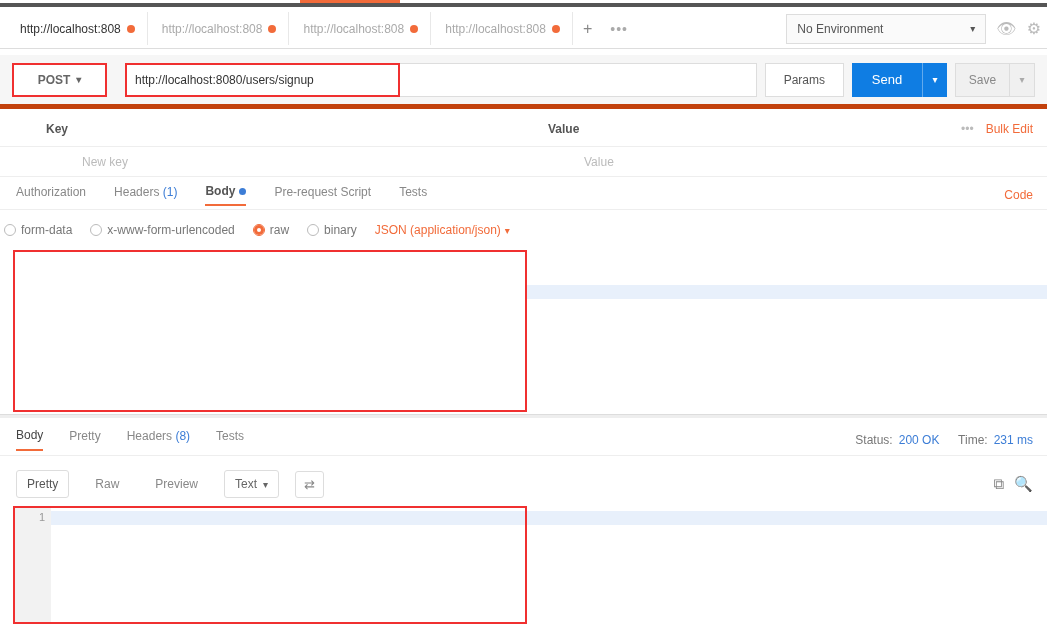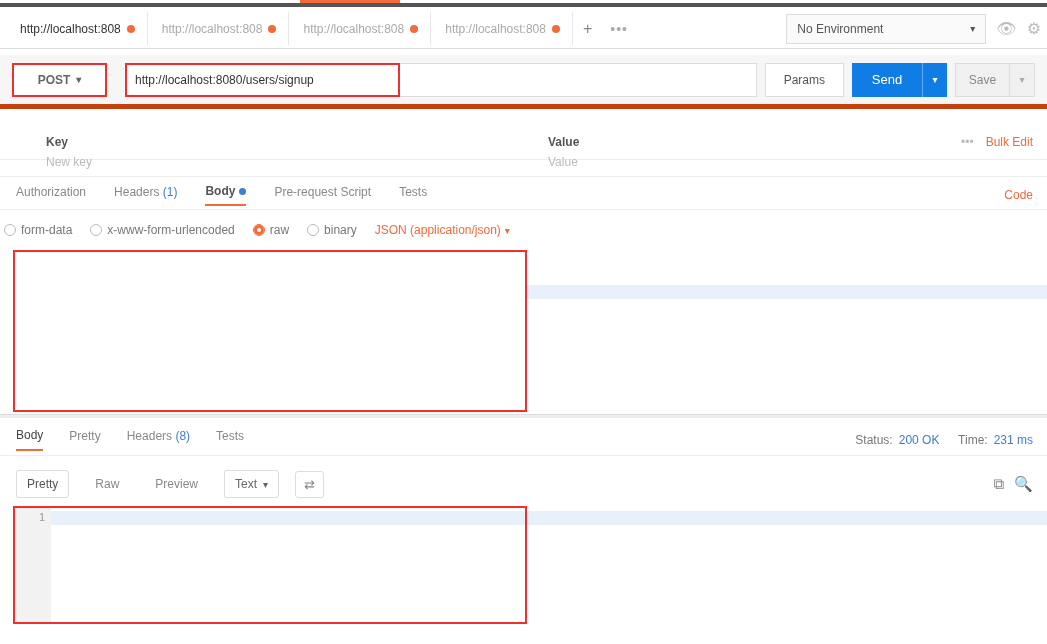--- a/index.html
+++ b/index.html
@@ -22,28 +22,28 @@
 .request-bar { position:absolute; top:55px; left:0; right:0; height:54px; background:#f6f6f6; border-bottom:5px solid #c2410c; display:flex; align-items:center; padding:0 12px; gap:0; }
 .method-dd { width:95px; height:34px; background:#fff; border:2px solid #f03030; display:flex; align-items:center; justify-content:center; color:#666; font-weight:600; cursor:pointer; gap:6px; }
 .url-input { margin-left:18px; height:34px; border:2px solid #f03030; background:#fff; flex:0 0 275px; padding:0 8px; font-size:12px; color:#333; outline:none; }
 .url-bg { flex:1; height:34px; background:#fff; border:1px solid #ddd; border-left:none; margin-right:8px; }
 .params-btn { padding:0 18px; height:34px; background:#fff; border:1px solid #ddd; color:#555; cursor:pointer; display:flex; align-items:center; }
 .send-btn { margin-left:8px; width:70px; height:34px; background:#0f7de3; color:#fff; display:flex; align-items:center; justify-content:center; cursor:pointer; font-size:13px; }
 .send-dd { width:25px; height:34px; background:#0f7de3; border-left:1px solid rgba(255,255,255,0.35); color:#fff; display:flex; align-items:center; justify-content:center; cursor:pointer; }
 .save-btn { margin-left:8px; width:55px; height:34px; background:#f0f0f0; border:1px solid #ddd; color:#888; display:flex; align-items:center; justify-content:center; cursor:pointer; }
 .save-dd { width:25px; height:34px; background:#f0f0f0; border:1px solid #ddd; border-left:none; color:#aaa; display:flex; align-items:center; justify-content:center; cursor:pointer; }
 
-.kv-header { position:absolute; top:124px; left:0; right:0; height:36px; border-bottom:1px solid #eee; display:flex; align-items:center; background:#fff; padding-left:46px; }
+.kv-header { position:absolute; top:111px; left:0; right:0; height:36px; border-bottom:1px solid #eee; display:flex; align-items:center; background:#fff; padding-left:46px; }
 .kv-header .kcol { flex:0 0 502px; font-weight:600; color:#555; }
 .kv-header .vcol { flex:1; font-weight:600; color:#555; }
 .kv-header .dots { color:#bbb; padding:0 12px; cursor:pointer; }
 .bulk-edit { color:#f26b3a; padding-right:14px; cursor:pointer; }
 
 .kv-row { position:absolute; top:147px; left:0; right:0; height:30px; border-bottom:1px solid #eee; display:flex; align-items:center; padding-left:46px; color:#bbb; }
-.kv-row .kcol { flex:0 0 502px; }
+.kv-row .kcol { flex:0 0 502px;margin-left:36px; }
 .kv-row .vcol { flex:1; }
 
 .req-tabs { position:absolute; top:180px; left:0; right:0; height:30px; border-bottom:1px solid #eee; display:flex; align-items:center; padding-left:16px; gap:28px; color:#888; }
 .req-tabs .rt { cursor:pointer; padding-bottom:6px; }
 .req-tabs .rt.active { color:#555; border-bottom:2px solid #f26b3a; font-weight:600; }
 .req-tabs .rt .count { color:#3c7dd6; }
 .req-tabs .rt .bullet { display:inline-block; width:7px; height:7px; border-radius:50%; background:#3c7dd6; margin-left:4px; vertical-align:middle; }
 .code-link { margin-left:auto; padding-right:14px; color:#f26b3a; cursor:pointer; }
 
 .body-opts { position:absolute; top:216px; left:0; right:0; height:28px; display:flex; align-items:center; padding-left:4px; gap:18px; }

